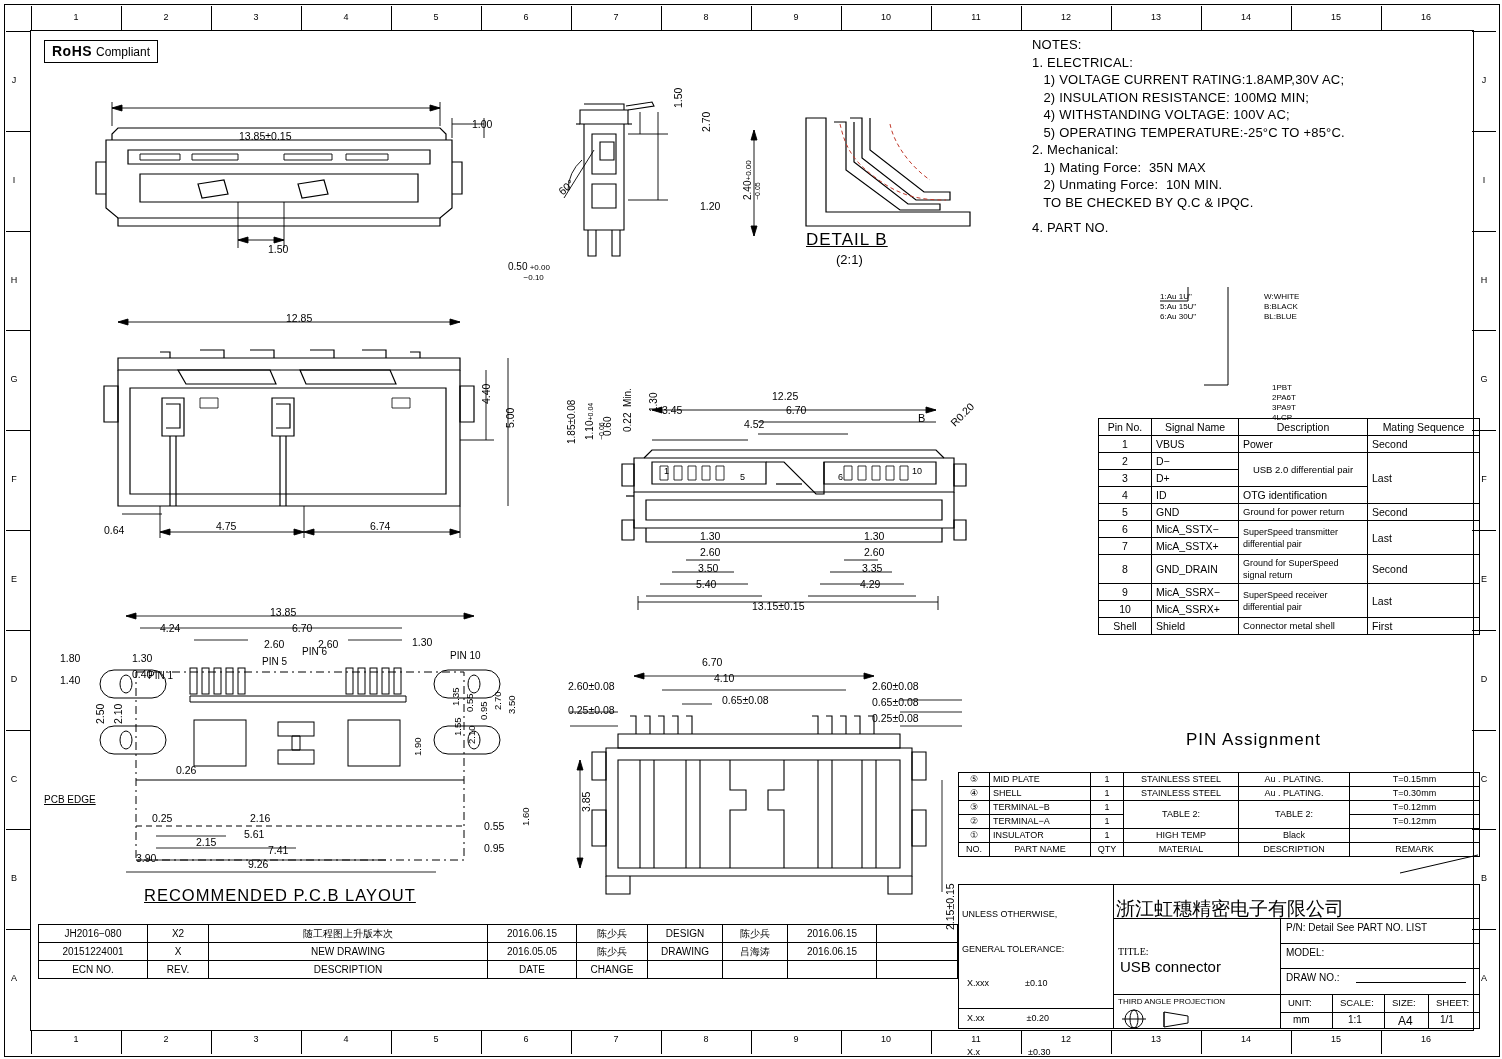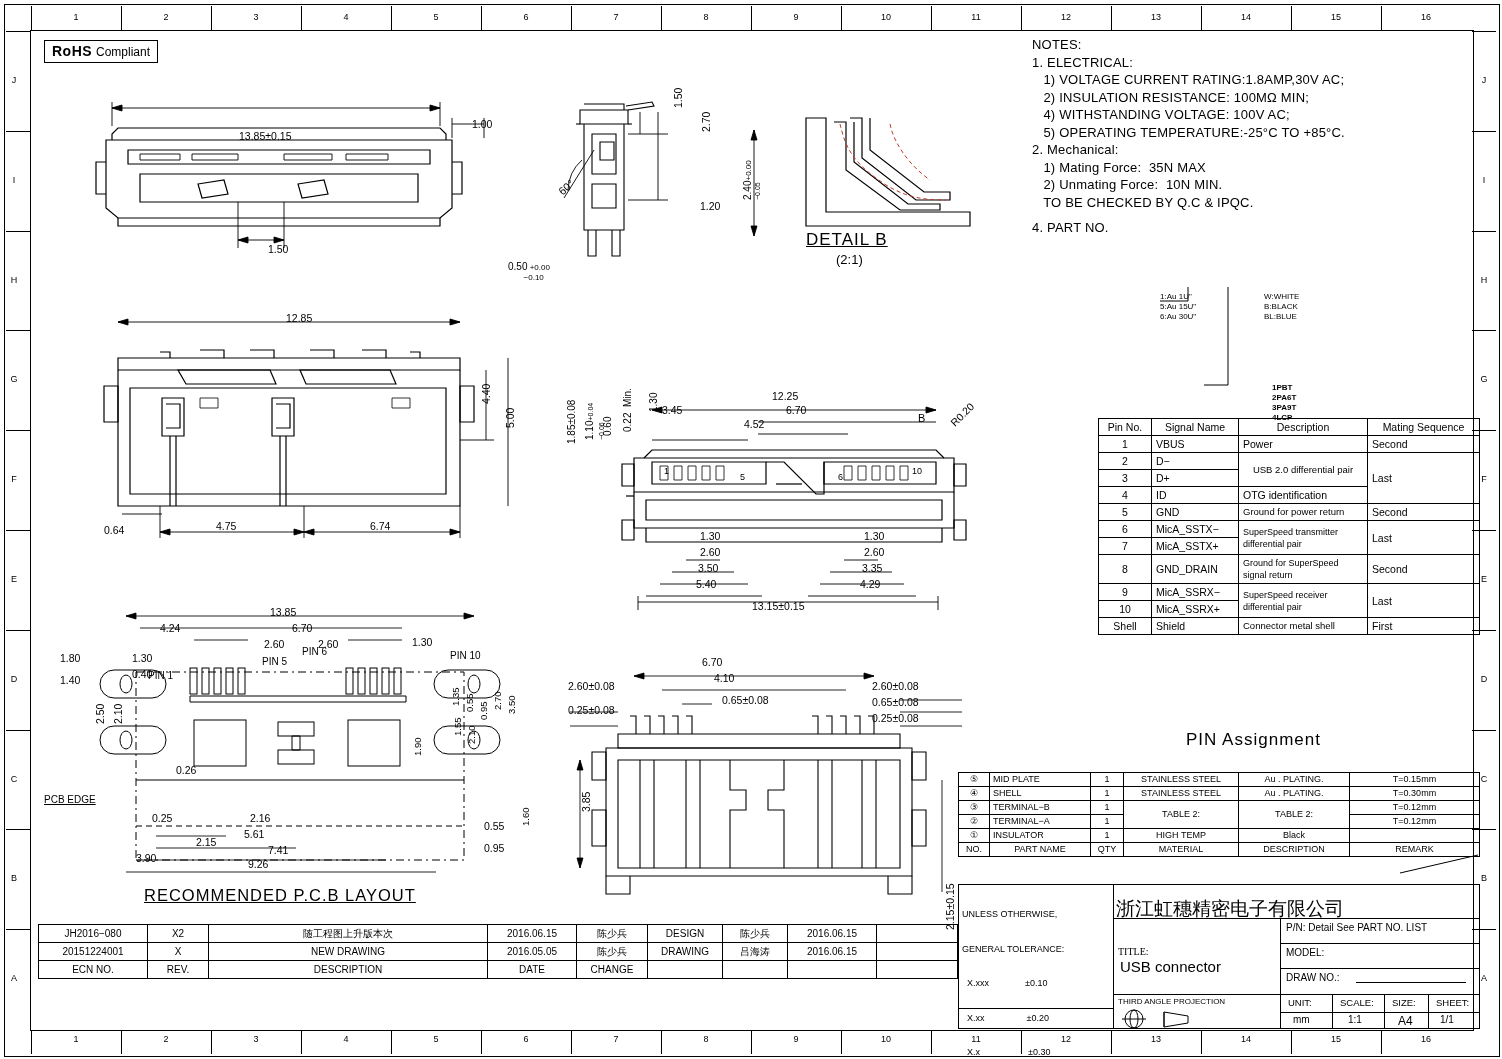--- a/index.html
+++ b/index.html
@@ -21,21 +21,21 @@
   .box{position:absolute;border:1px solid #000;box-sizing:border-box;}
   
   #rohs{position:absolute;left:44px;top:40px;border:1.6px solid #000;padding:2px 7px 3px 7px;font-size:14px;}
   #rohs .r1{font-weight:bold;letter-spacing:.5px;}
   
   #notes{position:absolute;left:1032px;top:36px;width:450px;font-size:13px;line-height:17.5px;font-family:"Liberation Sans",sans-serif;letter-spacing:.2px;}
   #notes div{white-space:pre;}
   
   #partno{position:absolute;left:1160px;top:292px;font-size:8px;line-height:10px;white-space:pre;}
   #partno2{position:absolute;left:1186px;top:292px;font-size:8px;line-height:10px;white-space:pre;}
-  #partno3{position:absolute;left:1186px;top:382px;font-size:8px;line-height:10px;white-space:pre;font-weight:bold;}
+  #partno3{position:absolute;left:1186px;top:382px;font-size:8px;line-height:10px;white-space:pre;}
   
   #pintbl{position:absolute;left:1098px;top:418px;width:382px;border-collapse:collapse;font-size:10.5px;}
   #pintbl td,#pintbl th{border:1px solid #000;padding:2px 4px;text-align:left;font-weight:normal;line-height:12px;}
   #pintbl th{text-align:center;font-size:10.5px;}
   #pintbl td.c{text-align:center;}
   #pinassign{position:absolute;left:1186px;top:730px;font-size:17px;letter-spacing:1px;}
   
   #mattbl{position:absolute;left:958px;top:772px;width:522px;border-collapse:collapse;font-size:9px;}
   #mattbl td{border:1px solid #000;padding:1px 3px;line-height:11px;white-space:nowrap;}
   #mattbl td.c{text-align:center;}

